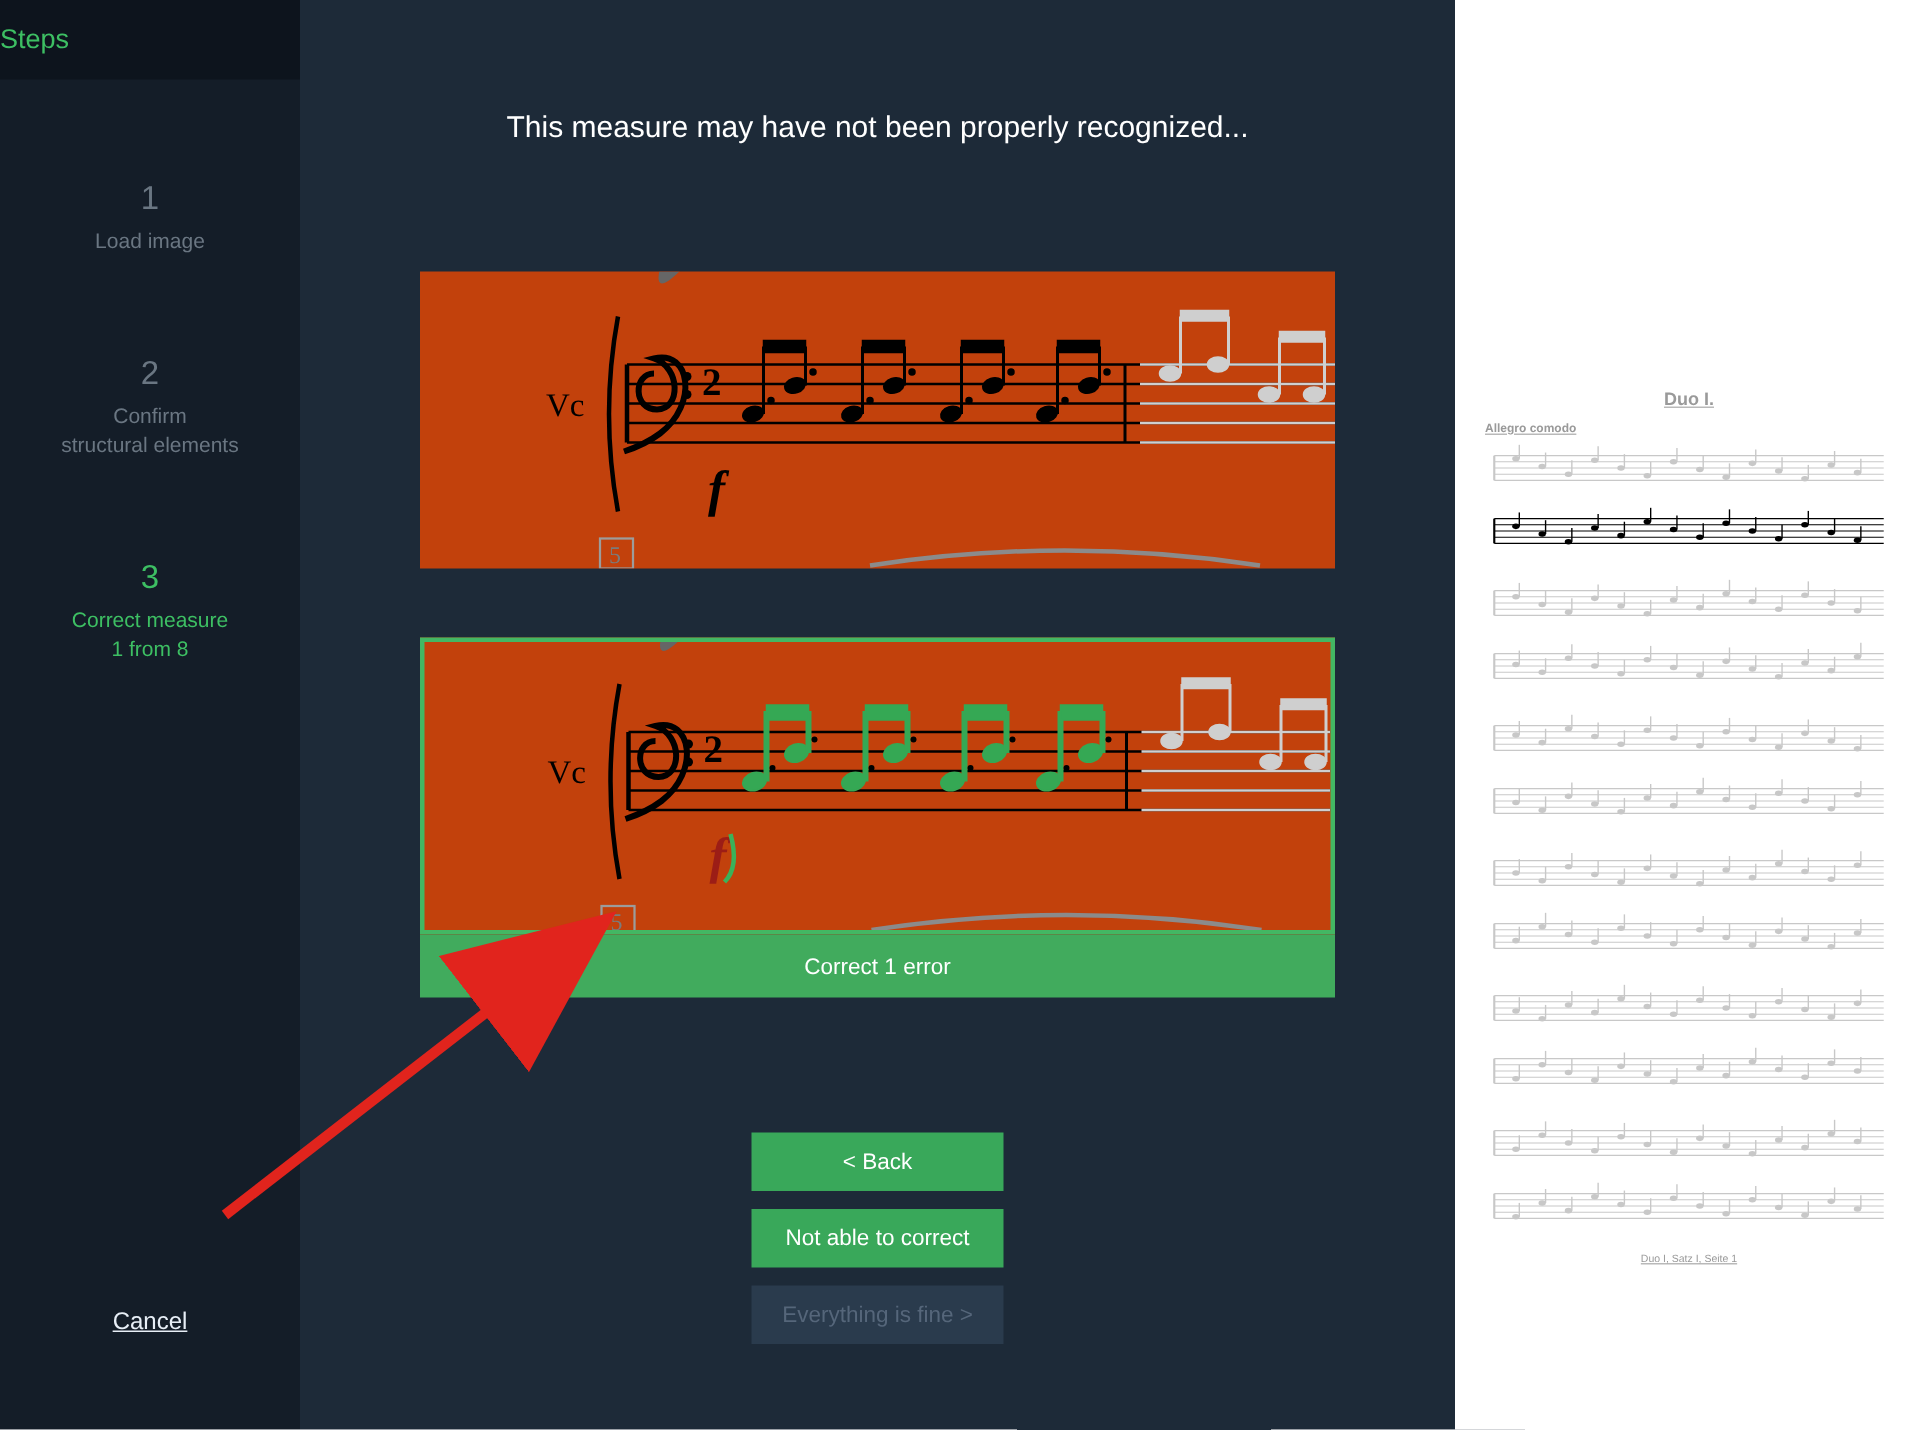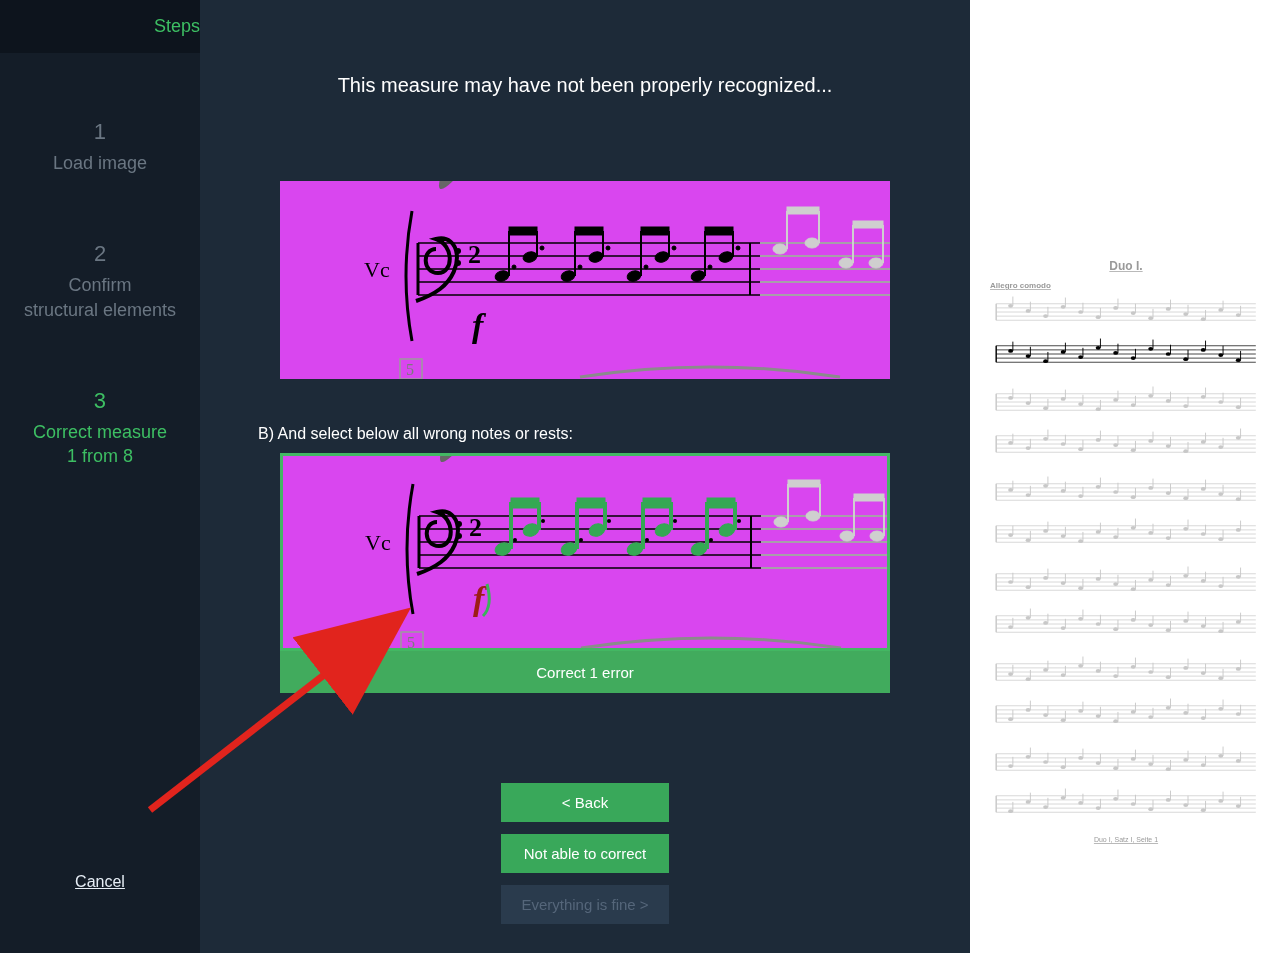--- a/index.html
+++ b/index.html
@@ -5,41 +5,41 @@
   * { box-sizing: border-box; margin: 0; padding: 0; }
   html, body { width: 1274px; height: 953px; font-family: Arial, Helvetica, sans-serif; background: #fff; overflow: hidden; }
   .app { display: flex; width: 1274px; height: 953px; }
   .sidebar {
     width: 200px; background: #141d28; color: #6a7682;
     display: flex; flex-direction: column; align-items: center;
     padding-top: 0; position: relative;
   }
   .sidebar-header {
     width: 100%; background: #0d141d; color: #3dbf63;
-    text-align: right; font-size: 18px; padding: 16px 0;
+    text-align: left; font-size: 18px; padding: 16px 0;
   }
   .step { text-align: center; margin-top: 66px; }
   .step-num { font-size: 22px; color: #6a7682; }
-  .step-label { font-size: 18px; color: #6a7682; margin-top: 6px; line-height: 1.35; }
+  .step-label { font-size: 14px; color: #6a7682; margin-top: 6px; line-height: 1.35; }
   .step.active .step-num { color: #3dbf63; }
   .step.active .step-label { color: #3dbf63; }
   .cancel {
     position: absolute; bottom: 62px; left: 0; right: 0;
     text-align: center; color: #e7eef6; text-decoration: underline;
     font-size: 16px; cursor: pointer;
   }
   .main {
     width: 770px; background: #1d2a38; color: #fff;
     display: flex; flex-direction: column; align-items: center;
     padding: 44px 40px 0 40px; position: relative;
   }
   .title { font-size: 20px; font-weight: 400; text-align: center; margin-top: 30px; margin-bottom: 84px; }
   .section-label { width: 100%; font-size: 16px; font-weight: 400; margin-bottom: 10px; padding-left: 18px; }
   .score-frame {
-    width: 610px; height: 198px; background: #d946ef; position: relative;
+    width: 610px; height: 198px; background: #c2410c; position: relative;
     margin-bottom: 46px; overflow: hidden;
   }
   .score-frame.selectable { border: 3px solid #43b763; margin-bottom: 0; }
   .staff-svg { position: absolute; inset: 0; }
   .correct-bar {
     width: 610px; height: 42px; background: #41ab5d; color: #fff;
     display: flex; align-items: center; justify-content: center;
     font-size: 15px; cursor: pointer;
   }
   .btn-row { display: flex; gap: 12px; margin-top: 90px; flex-direction: column; }
@@ -186,21 +186,20 @@
           <rect x="573" y="40" width="30" height="7"></rect>
         </g>
 
         <rect x="120" y="178" width="22" height="20" fill="none" stroke="#9c9c9c" stroke-width="1.5"></rect>
         <text x="126" y="194" font-family="Georgia,serif" font-size="16" fill="#7b7b7b">5</text>
 
         <path d="M300 196 Q430 176 560 196" stroke="#8b8b8b" stroke-width="3" fill="none"></path>
       </svg>
     </div>
 
-    <div class="section-label">B) And select below all wrong notes or rests:</div>
 
     <div class="score-frame selectable">
       <svg class="staff-svg" viewBox="0 0 604 192">
         <g stroke="#d4d4d4" stroke-width="2">
           <path d="M158 -4 Q153 16 173 -4" fill="#666" stroke="none"></path>
         </g>
         <path d="M130 28 Q118 93 130 158" stroke="#000" stroke-width="3" fill="none"></path>
         <g stroke="#000" stroke-width="1.6">
           <line x1="136" y1="60" x2="604" y2="60"></line>
           <line x1="136" y1="73" x2="604" y2="73"></line>

